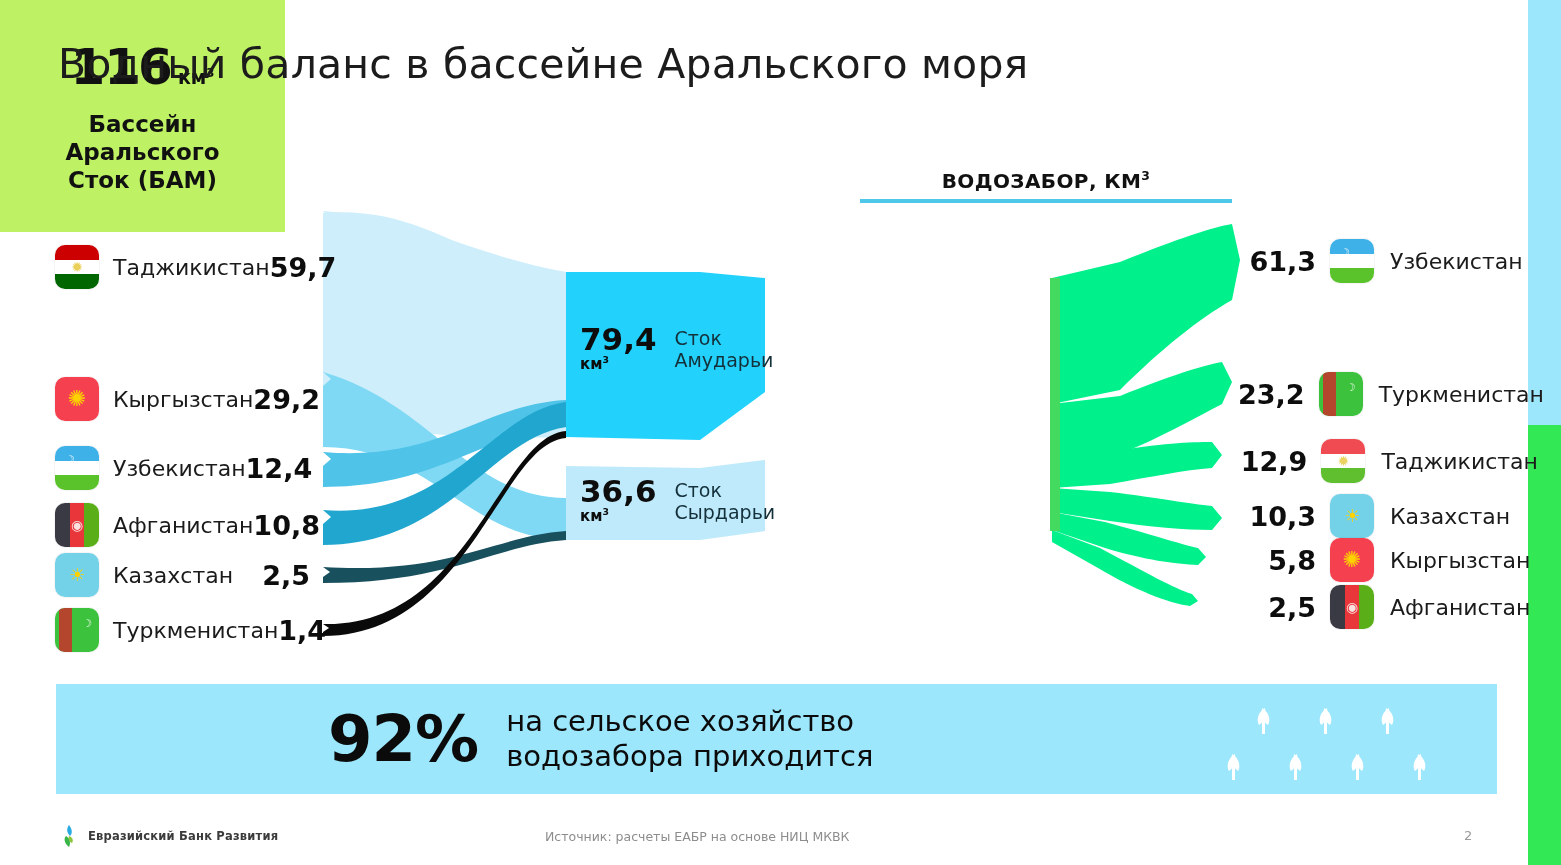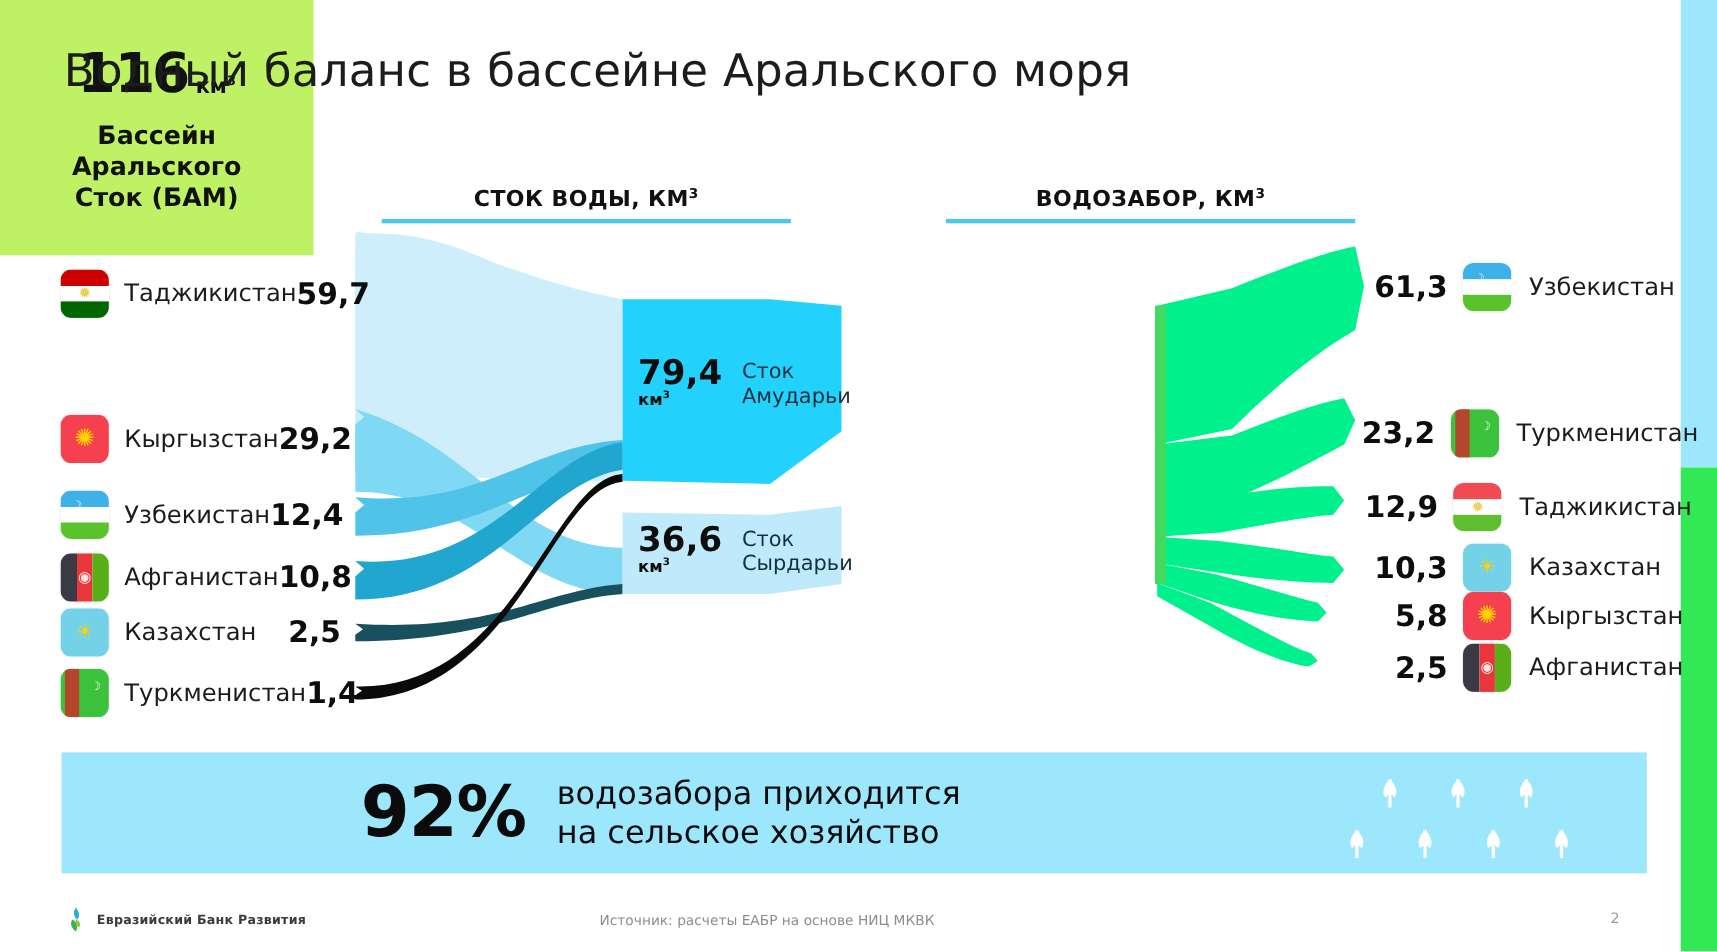--- a/index.html
+++ b/index.html
@@ -108,24 +108,20 @@
 
 <div class="stage">
 
   <div id="edge-strip">
     <div class="top"></div>
     <div class="bot"></div>
   </div>
 
   <div id="page-title">Водный баланс в бассейне Аральского моря</div>
 
-  <div class="sec-head" id="head-inflow">
-    <div class="txt"><span>СТОК ВОДЫ, КМ</span><sup>3</sup></div>
-    <div class="rule"></div>
-  </div>
   <div class="sec-head" id="head-outflow">
     <div class="txt"><span>ВОДОЗАБОР, КМ</span><sup>3</sup></div>
     <div class="rule"></div>
   </div>
 
   <svg class="flows" viewBox="0 0 1561 865">
     <defs></defs>
 
     <path fill="#CDEEFA" d="M323,211 L330,218 L323,225 L323,430 C420,430 470,300 566,282 L566,272 C470,255 420,218 323,211 Z"></path>
     <path fill="#CDEEFA" d="M323,213 C430,205 470,270 566,272 L566,437 C470,440 430,432 323,428 Z"></path>
@@ -312,22 +308,22 @@
       <span class="v" style="left:33.33%; width:33.34%; background:#E8363B;"></span>
       <span class="v" style="left:66.67%; width:33.33%; background:#5AAF18;"></span>
       <span class="emb">◉</span>
     </span>
     <span class="cname">Афганистан</span>
   </div>
 
   <div id="banner">
     <div id="banner-pct">92%</div>
     <div id="banner-txt">
+      <div>на сельское хозяйство</div>
       <div>водозабора приходится</div>
-      <div>на сельское хозяйство</div>
     </div>
     <div id="wheat-group">
       <svg class="wheat" style="left:22px; top:2px;" viewBox="0 0 40 40">
           <g fill="#fff">
             <path d="M20 12 L20 36 L17 36 L17 12 Z"></path>
             <path d="M20 10 C13 14 11 22 14 27 C19 24 21 17 20 10 Z"></path>
             <path d="M17 10 C24 14 26 22 23 27 C18 24 16 17 17 10 Z"></path>
           </g>
         </svg>
       <svg class="wheat" style="left:84px; top:2px;" viewBox="0 0 40 40">

